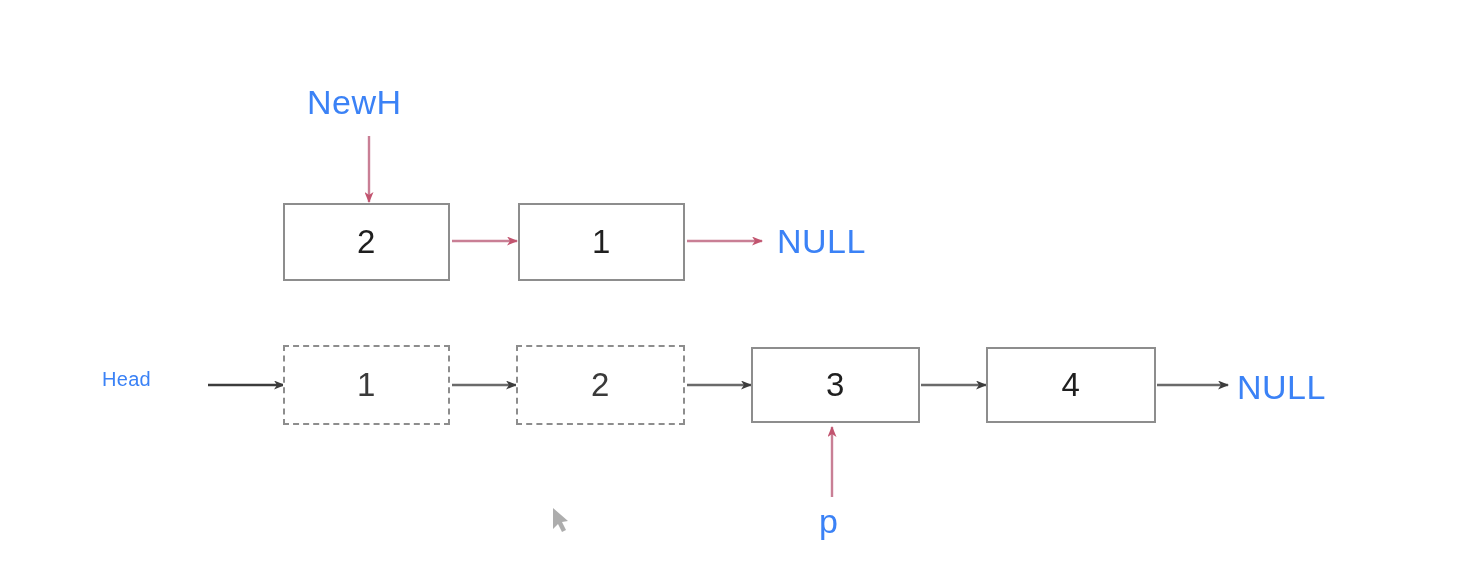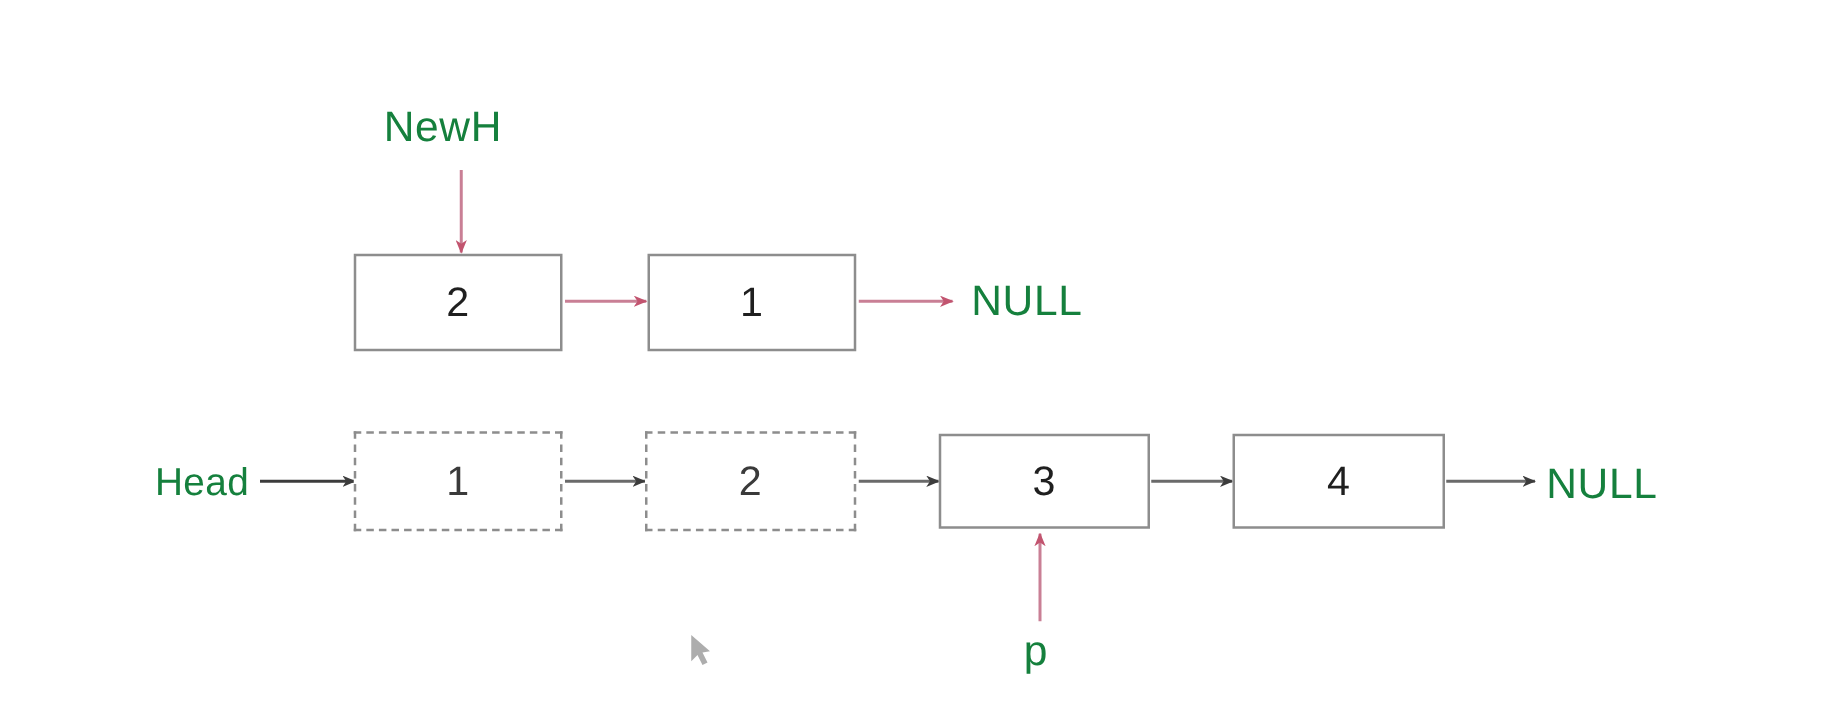--- a/index.html
+++ b/index.html
@@ -40,31 +40,30 @@
   .node-box.solid {
     border: 2px solid #8d8d8d;
   }
   .node-box.dashed {
     border: 2px dashed #8d8d8d;
     color: #3a3a3a;
   }
   .label {
     position: absolute;
     font-family: "Liberation Sans", sans-serif;
-    color: #15803d;
+    color: #3b82f6;
     white-space: nowrap;
   }
   .label-lg {
     font-size: 34px;
     letter-spacing: 0.5px;
   }
   .label-md {
-    font-size: 31px;
+    font-size: 20px;
     letter-spacing: 0.3px;
-    margin-left: 22px;
   }
   .cursor-arrow {
     position: absolute;
     width: 0;
     height: 0;
     opacity: 0.55;
   }
 </style>
 </head>
 <body>

